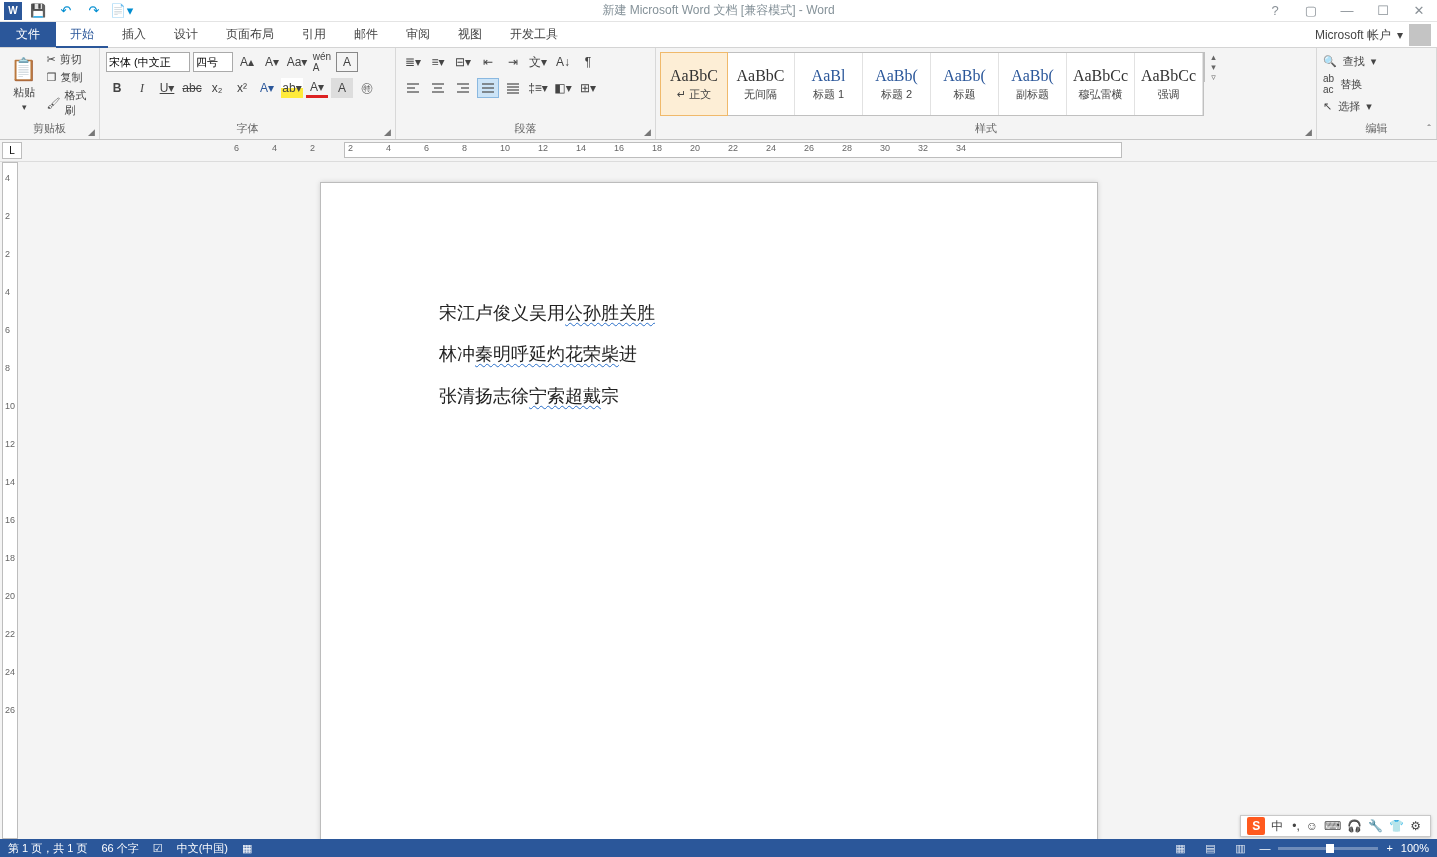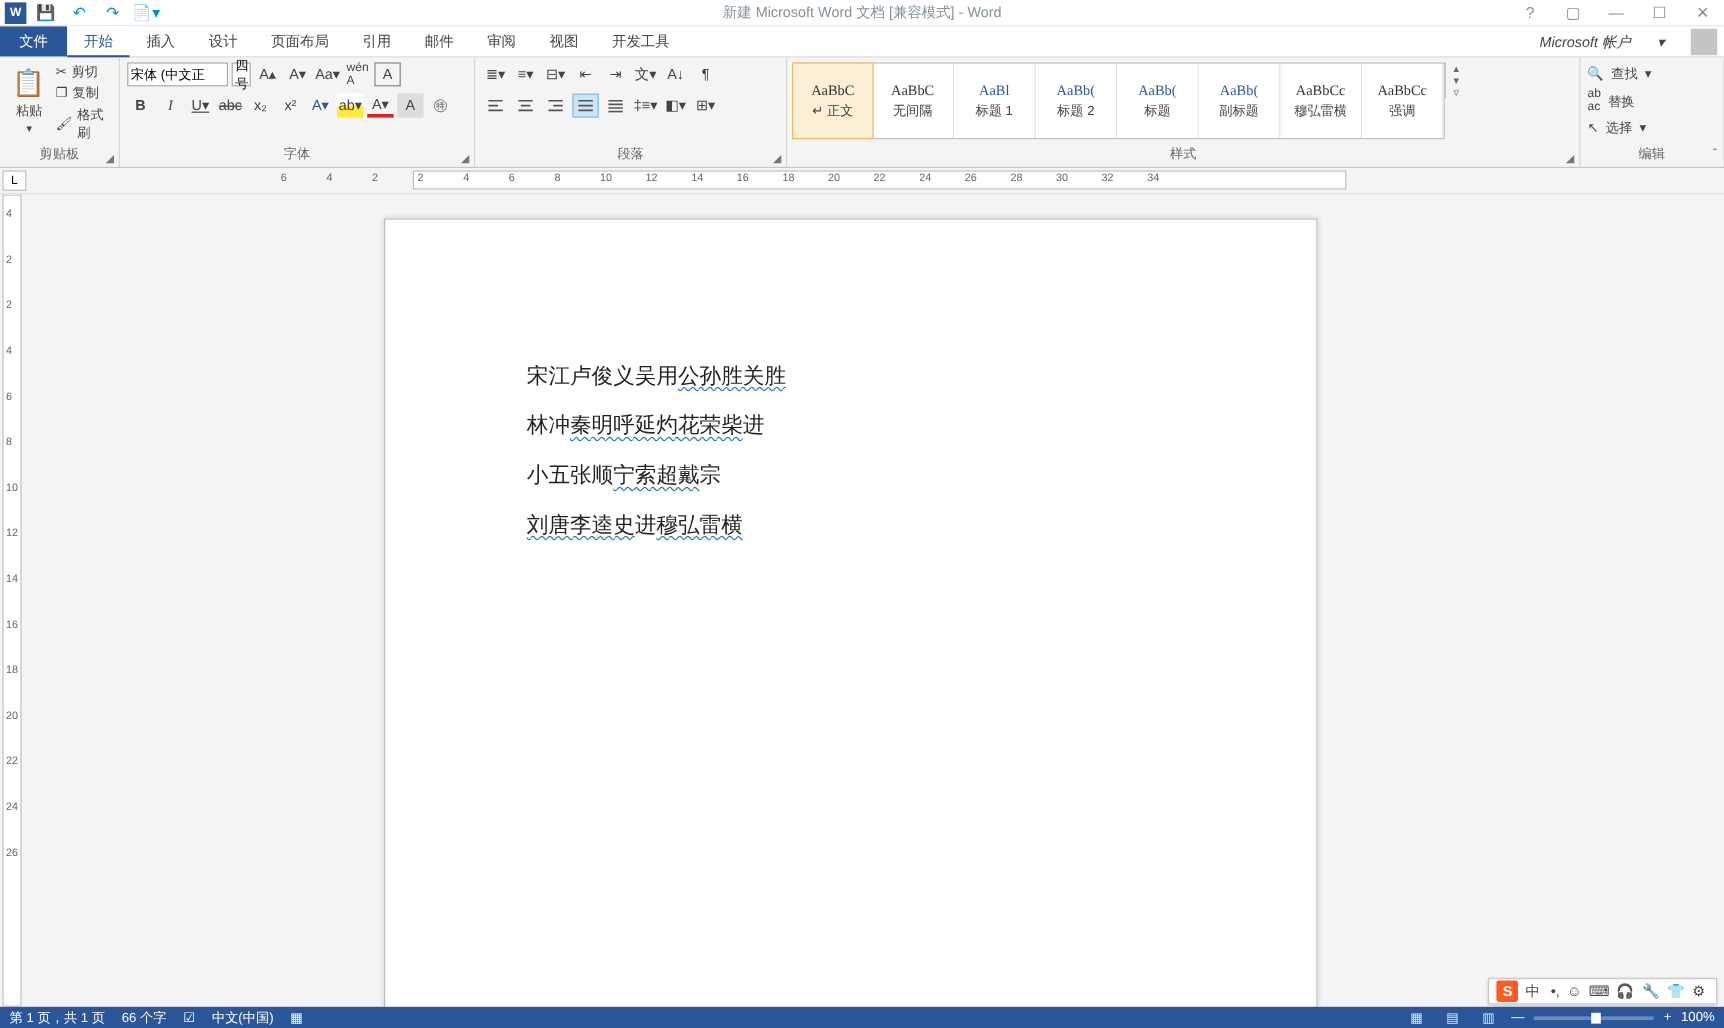--- a/index.html
+++ b/index.html
@@ -12,21 +12,21 @@
 .titlebar .qat .qbtn { width:24px; height:22px; display:flex; align-items:center; justify-content:center; color:#018dd0; font-size:13px;}
 .titlebar .doctitle { position:absolute; left:0; right:0; text-align:center; color:#859299; font-size:12px; pointer-events:none;}
 .titlebar .winctl { position:absolute; right:4px; display:flex; gap:8px; color:#8a9197;}
 .titlebar .winctl span { width:28px; text-align:center; font-size:13px;}
 
 
 .tabs { height:26px; background:#fff; display:flex; align-items:stretch; border-bottom:1px solid #d4d4d4; position:relative;}
 .tab { padding:0 14px; display:flex; align-items:center; color:#444; font-size:12px;}
 .tab.file { background:#2b579a; color:#fff; padding:0 16px;}
 .tab.active { color:#2b579a; border-bottom:2px solid #2b579a; margin-bottom:-1px; background:#fff;}
-.tabs .acct { position:absolute; right:6px; top:0; height:26px; display:flex; align-items:center; gap:22px; color:#444;font-style:italic;}
+.tabs .acct { position:absolute; right:6px; top:0; height:26px; display:flex; align-items:center; gap:6px; color:#444;}
 .tabs .acct .avatar { width:22px; height:22px; background:#c4c4c4;}
 
 
 .ribbon { height:92px; background:#f4f4f4; border-bottom:1px solid #c6c6c6; display:flex; position:relative;}
 .group { border-right:1px solid #d8d8d8; display:flex; flex-direction:column; }
 .group .gbody { flex:1; display:flex; align-items:flex-start; padding:4px 6px 0 6px;}
 .group .glabel { height:18px; text-align:center; font-size:11px; color:#666; position:relative;}
 .group .glabel .dlaunch { position:absolute; right:4px; bottom:2px; font-size:9px; color:#777;}
 
 .clip { width:100px;}
@@ -34,37 +34,37 @@
 .bigbtn { width:40px; height:64px; display:flex; flex-direction:column; align-items:center; justify-content:center; gap:2px; font-size:11px; color:#444;}
 .bigbtn .ico { font-size:22px;}
 .minicol { display:flex; flex-direction:column; gap:3px; font-size:11px; color:#444;}
 .minicol div { display:flex; align-items:center; gap:4px;}
 
 .fontg { width:296px;}
 .fontg .row { display:flex; align-items:center; gap:3px;}
 .fontg .gbody { flex-direction:column; gap:6px;}
 .fbox { border:1px solid #aaa; background:#fff; height:20px; font-size:11px; padding:0 2px; display:flex; align-items:center;}
 .fname { width:84px;}
-.fsize { width:16px;}
+.fsize { width:40px;}
 .mini { width:22px; height:20px; display:flex; align-items:center; justify-content:center; color:#444; font-size:12px;}
 .mini.b{font-weight:bold;} .mini.i{font-style:italic;font-family:serif;} .mini.u{text-decoration:underline;}
 
 .parag { width:260px;}
 .parag .gbody { flex-direction:column; gap:6px;}
 .parag .row { display:flex; align-items:center; gap:3px;}
 .albtn { width:22px; height:20px; border:1px solid transparent; display:flex; align-items:center; justify-content:center;}
 .albtn.sel { background:#cce4f7; border-color:#8ab8e0;}
 .albtn svg line{ stroke:#555; stroke-width:1.3;}
 
 .styles { flex:1; }
 .styles .gbody { padding:4px 4px 0 4px; gap:0;}
 .stylegal { display:flex; border:1px solid #c0c0c0; background:#fff; height:64px;}
 .sitem { width:68px; border-right:1px solid #e2e2e2; display:flex; flex-direction:column; align-items:center; justify-content:center; gap:2px;}
 .sitem.sel { border:1px solid #f0b96b; background:#fdeed6; margin:-1px;}
-.sitem .prev { font-family:"Times New Roman",serif; font-size:12px; color:#333;}
+.sitem .prev { font-family:"Times New Roman",serif; font-size:16px; color:#333;}
 .sitem .prev.hd { color:#2b579a;text-align:right;}
 .sitem .prev.em { }
 .sitem .slbl { font-size:11px; color:#444;}
 .smore { width:18px; display:flex; flex-direction:column; border-left:1px solid #c0c0c0;}
 .smore div{ flex:1; display:flex; align-items:center; justify-content:center; font-size:9px; color:#666;}
 
 .editg { width:120px;}
 .editg .gbody { flex-direction:column; gap:4px; padding-top:6px; font-size:11px; color:#444;}
 .editg .erow { display:flex; align-items:center; gap:6px;}
 .collapse { position:absolute; right:6px; bottom:4px; color:#666; font-size:11px;}
@@ -348,22 +348,21 @@
       <div class="vn" style="top: 390px;">18</div>
       <div class="vn" style="top: 428px;">20</div>
       <div class="vn" style="top: 466px;">22</div>
       <div class="vn" style="top: 504px;">24</div>
       <div class="vn" style="top: 542px;">26</div>
     </div>
   <div class="page">
     <div class="content" id="doccontent">
         <div><span>宋江卢俊义吴用</span><span class="wavy">公孙胜关胜</span></div>
         <div><span>林冲</span><span class="wavy">秦明呼延灼花荣柴</span><span>进</span></div>
-        <div><span>小五张顺</span><span class="wavy">宁索超戴</span><span>宗</span></div>
-        <div><span class="wavy">刘唐李逵史</span><span>进</span><span class="wavy">穆弘雷横</span></div>
+        <div><span>张清扬志徐</span><span class="wavy">宁索超戴</span><span>宗</span></div>
       </div>
   </div>
 </div>
 
 <div class="ime">
   <span class="s">S</span>
   <span>中</span>
   <span id="imeitems">
       <span style="margin: 0px 3px;">•,</span>
       <span style="margin: 0px 3px;">☺</span>

